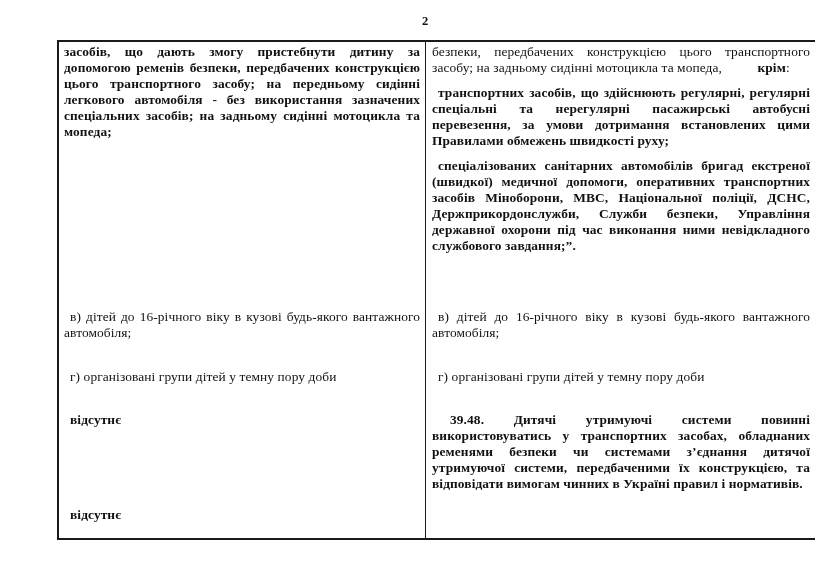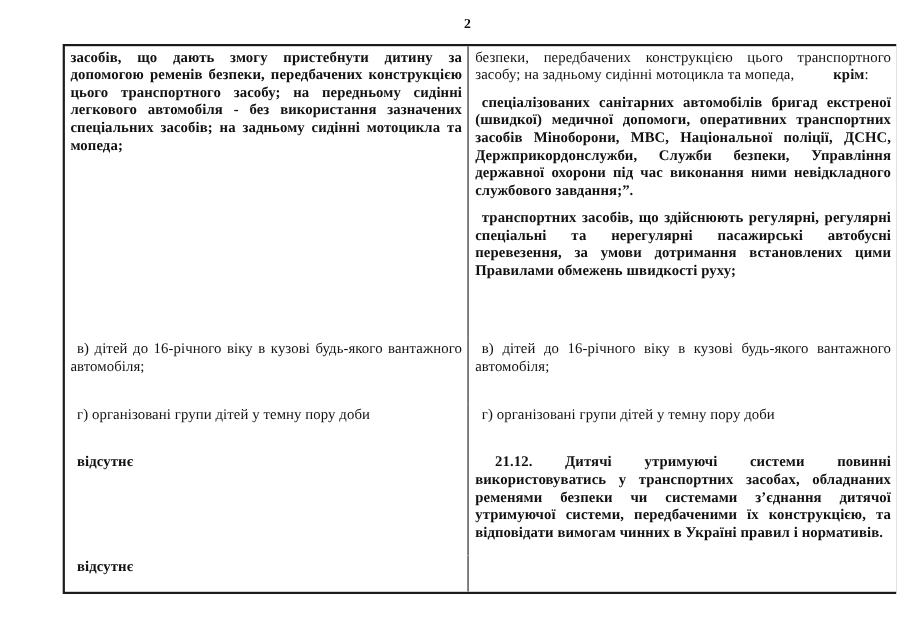--- a/index.html
+++ b/index.html
@@ -77,22 +77,22 @@
   <div class="page-number">2</div>
 
   <div class="doc-table">
 
     <div class="row row-a">
       <div class="cell left">
         <p class="para bold">засобів, що дають змогу пристебнути дитину за допомогою ременів безпеки, передбачених конструкцією цього транспортного засобу; на передньому сидінні легкового автомобіля - без використання зазначених спеціальних засобів; на задньому сидінні мотоцикла та мопеда;</p>
       </div>
       <div class="cell right">
         <p class="para"><span>безпеки, передбачених конструкцією цього транспортного засобу; на задньому сидінні мотоцикла та мопеда, </span><span class="bold-word">крім</span><span>:</span></p>
+        <p class="para bold gap indent-sm">транспортних засобів, що здійснюють регулярні, регулярні спеціальні та нерегулярні пасажирські автобусні перевезення, за умови дотримання встановлених цими Правилами обмежень швидкості руху;</p>
         <p class="para bold gap indent-sm">спеціалізованих санітарних автомобілів бригад екстреної (швидкої) медичної допомоги, оперативних транспортних засобів Міноборони, МВС, Національної поліції, ДСНС, Держприкордонслужби, Служби безпеки, Управління державної охорони під час виконання ними невідкладного службового завдання;”.</p>
-        <p class="para bold gap indent-sm">транспортних засобів, що здійснюють регулярні, регулярні спеціальні та нерегулярні пасажирські автобусні перевезення, за умови дотримання встановлених цими Правилами обмежень швидкості руху;</p>
       </div>
     </div>
 
     <div class="row row-b">
       <div class="cell left">
         <p class="para indent-sm">в) дітей до 16-річного віку в кузові будь-якого вантажного автомобіля;</p>
       </div>
       <div class="cell right">
         <p class="para indent-sm">в) дітей до 16-річного віку в кузові будь-якого вантажного автомобіля;</p>
       </div>
@@ -105,21 +105,21 @@
       <div class="cell right">
         <p class="para indent-sm">г) організовані групи дітей у темну пору доби</p>
       </div>
     </div>
 
     <div class="row row-d">
       <div class="cell left">
         <p class="para bold indent-sm">відсутнє</p>
       </div>
       <div class="cell right">
-        <p class="para bold indent-md">21.12. Дитячі утримуючі системи повинні використовуватись у транспортних засобах, обладнаних ременями безпеки чи системами з’єднання дитячої утримуючої системи, передбаченими їх конструкцією, та відповідати вимогам чинних в Україні правил і нормативів.</p>
+        <p class="para bold indent-md">39.48. Дитячі утримуючі системи повинні використовуватись у транспортних засобах, обладнаних ременями безпеки чи системами з’єднання дитячої утримуючої системи, передбаченими їх конструкцією, та відповідати вимогам чинних в Україні правил і нормативів.</p>
       </div>
     </div>
 
     <div class="row row-e">
       <div class="cell left">
         <p class="para bold indent-sm">відсутнє</p>
       </div>
     </div>
 
   </div>

